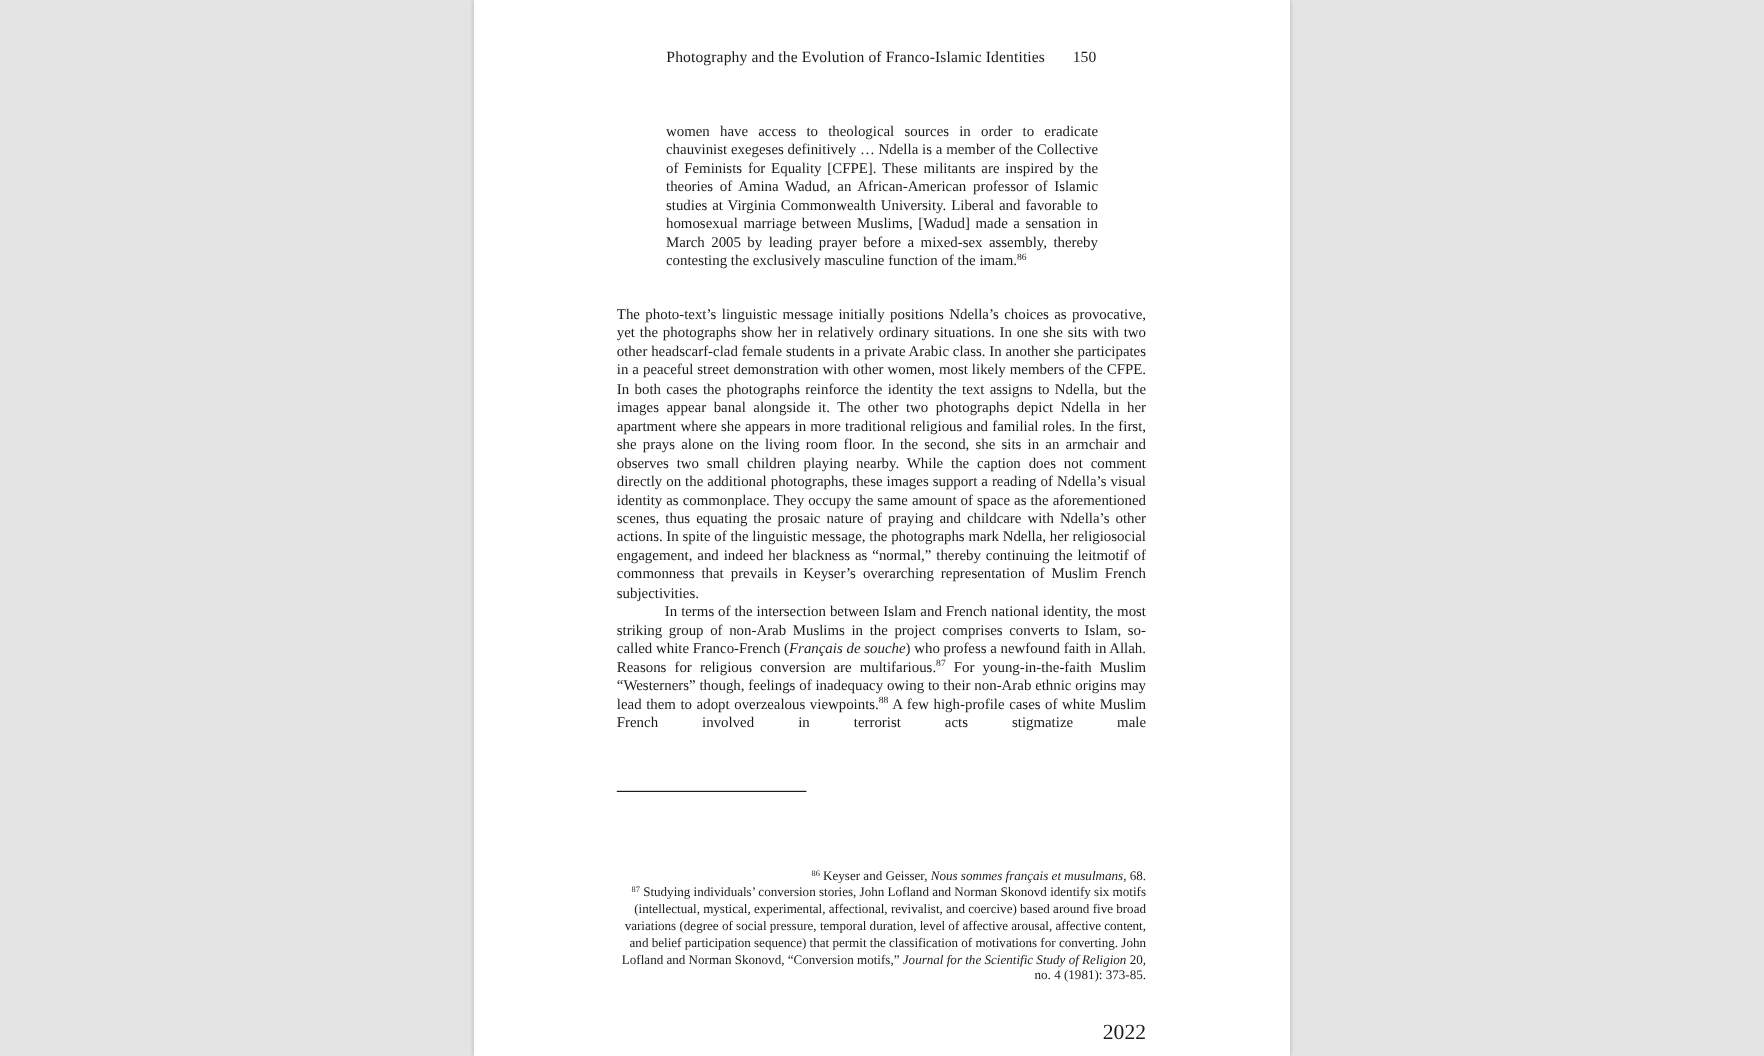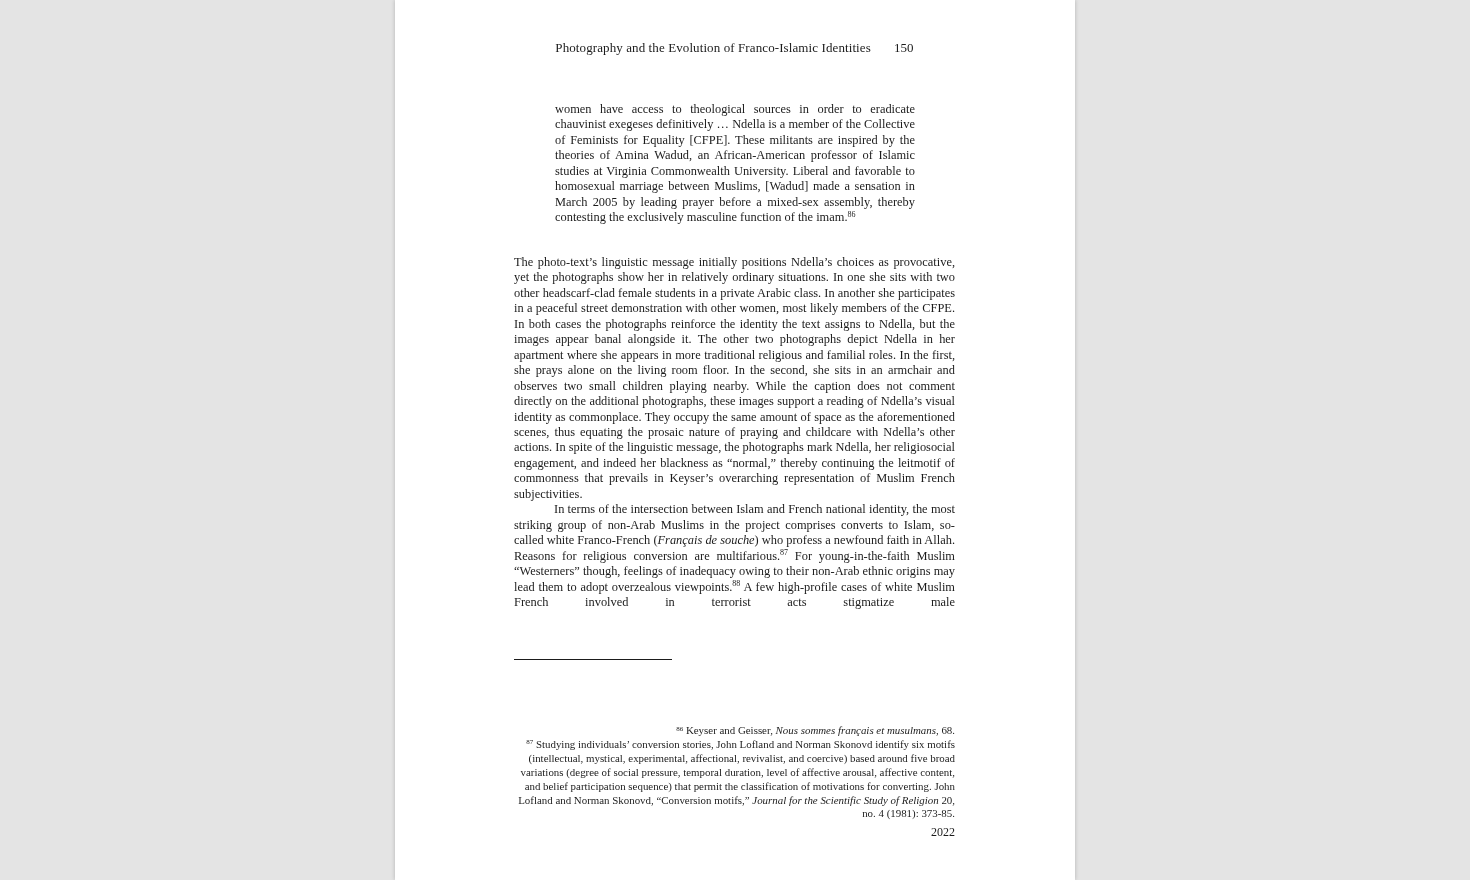--- a/index.html
+++ b/index.html
@@ -82,25 +82,25 @@
     top: 678px;
     left: 119px;
     width: 441px;
     font-size: 10.9px;
     line-height: 13.9px;
     text-align: right;
     margin-top: 46px;
   }
   .pagefooter {
     position: absolute;
-    top: 825px;
+    top: 850px;
     left: 119px;
     width: 441px;
     text-align: right;
-    font-size: 12px;
+    font-size: 18px;
   }
 </style>
 </head>
 <body>
 
 <div class="canvas">
   <div class="page">
 
     <div class="running-header">
       <span>Photography and the Evolution of Franco-Islamic Identities</span>

